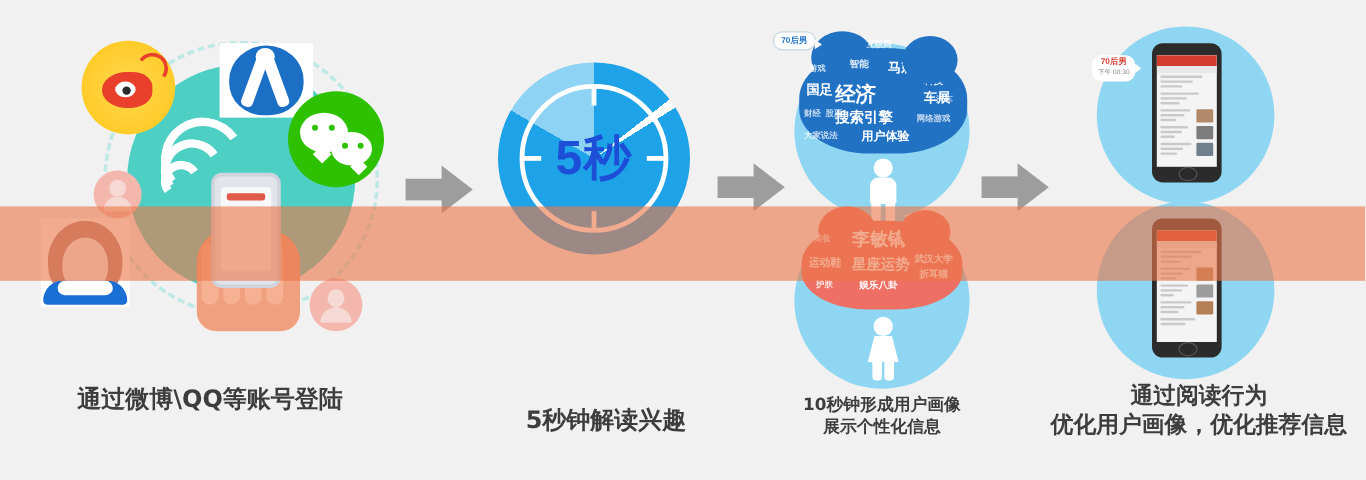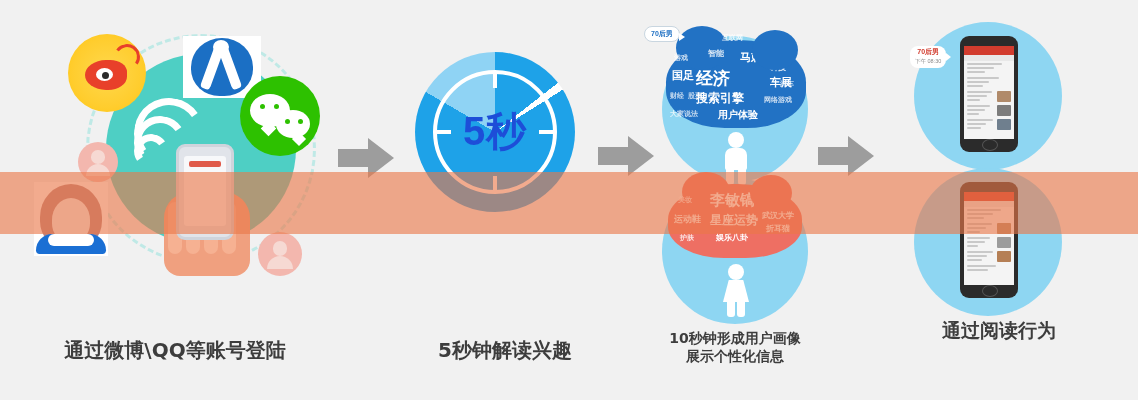--- a/index.html
+++ b/index.html
@@ -115,21 +115,21 @@
   .feedrow .thumb{position:absolute;right:0;top:0;width:14px;height:11px;background:#b08a6a;border-radius:1px;}
   .tagbub4{position:absolute;background:#fff;border-radius:8px;padding:2px 5px;white-space:nowrap;
      font-size:7px;color:#d23c2e;font-weight:bold;line-height:1.25;text-align:center;}
   .tagbub4:after{content:"";position:absolute;right:-5px;top:7px;border-top:4px solid transparent;
      border-bottom:4px solid transparent;border-left:5px solid #fff;}
   .tagbub4 .sub{color:#8b8b8b;font-size:5.5px;font-weight:normal;}
 
   
   .caption{position:absolute;color:#3d3d3d;font-weight:bold;text-align:center;line-height:1.28;
      font-family:"DejaVu Sans","Liberation Sans",sans-serif;}
-  #cap1{left:10px;top:338px;width:330px;font-size:20px;}
+  #cap1{left:10px;top:320px;width:330px;font-size:20px;}
   #cap2{left:390px;top:338px;width:230px;font-size:20px;}
   #cap3{left:600px;top:330px;width:270px;font-size:14px;}
   #cap4{left:860px;top:318px;width:278px;font-size:19px;}
 
   
   #title-band{left:0;top:172px;width:1138px;height:62px;background:rgba(234,120,73,0.62);}
   #title-text{position:absolute;left:0;top:0;width:1138px;height:62px;
      display:flex;align-items:center;justify-content:center;
      color:#ffffff;font-size:23px;font-weight:bold;letter-spacing:1px;
      font-family:"DejaVu Sans","Liberation Sans",sans-serif;
@@ -357,17 +357,18 @@
 
   <div class="caption" id="cap2">5秒钟解读兴趣</div>
 
   <div class="caption" id="cap3">
     <div>10秒钟形成用户画像</div>
     <div>展示个性化信息</div>
   </div>
 
   <div class="caption" id="cap4">
     <div>通过阅读行为</div>
+    <div>优化用户画像，优化推荐信息</div>
   </div>
 
   <div class="abs" id="title-band"></div>
 
 </div>
 
 </body></html>

